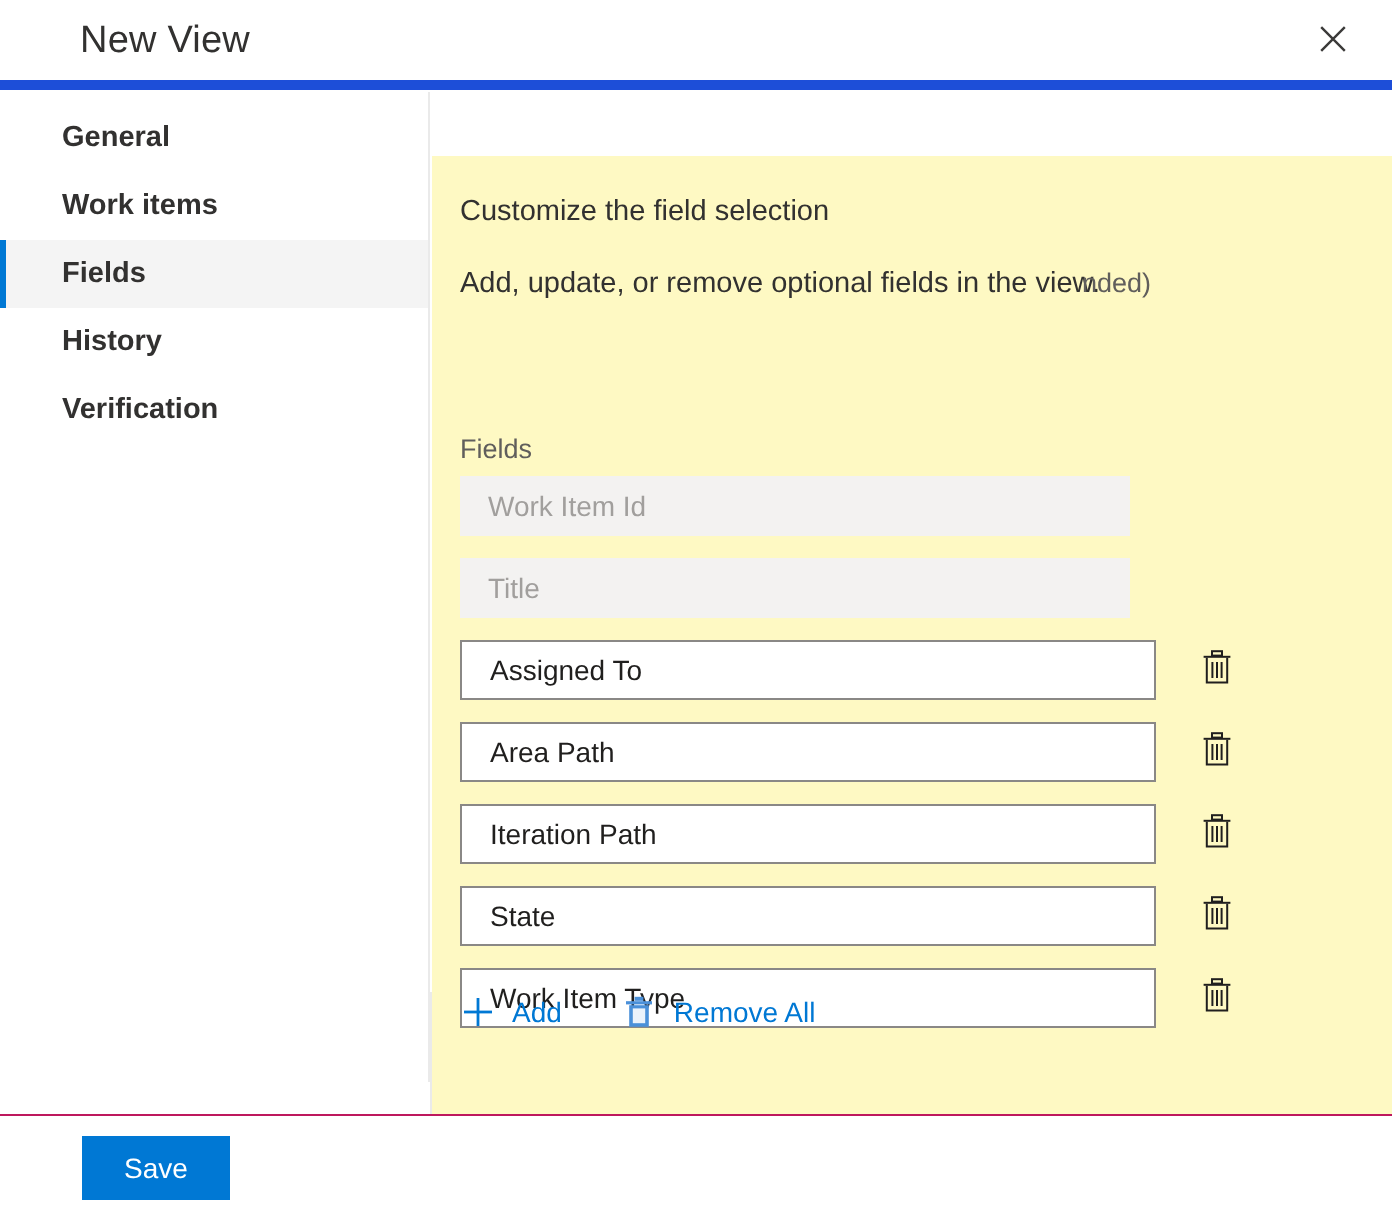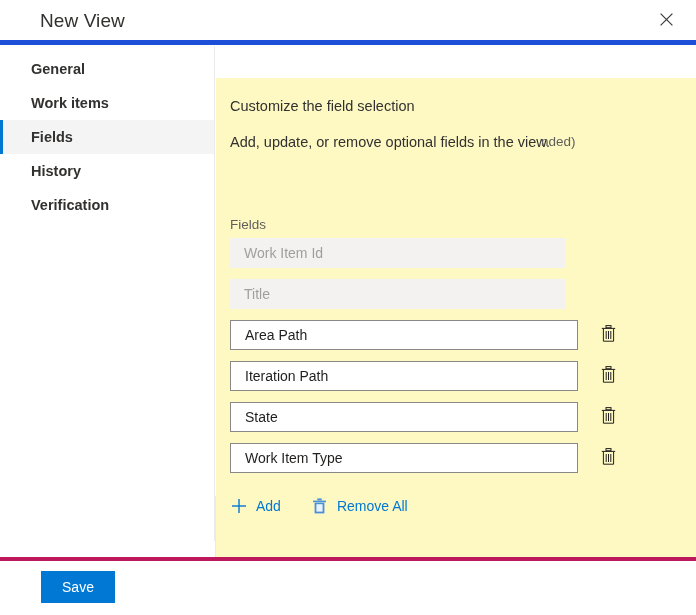--- a/index.html
+++ b/index.html
@@ -224,21 +224,21 @@
   }
   .cmd-button.remove-all { margin-left: 30px; }
 
   
   .footer {
     position: absolute;
     left: 0;
     top: 557px;
     width: 696px;
     height: 58px;
-    border-top: 4px solid #be185d;
+    border-top: 1px solid #be185d;
     box-sizing: border-box;
     background: #ffffff;
   }
   .footer-buttons {
     position: absolute;
     left: 41px;
     top: 10px;
     display: flex;
     gap: 13px;
   }
@@ -310,20 +310,35 @@
     <div class="fields-list">
 
       <div class="field-row">
         <div class="field-box disabled">Work Item Id</div>
       </div>
 
       <div class="field-row">
         <div class="field-box disabled">Title</div>
       </div>
 
+      <div class="field-row">
+        <div class="field-box editable">Assigned To</div>
+        <button class="delete-button">
+          <span>
+            <svg width="15" height="17" viewBox="0 0 15 17" aria-hidden="true">
+              <rect x="5" y="0.6" width="5" height="2.2" fill="none" stroke="#201f1e" stroke-width="1"></rect>
+              <line x1="0.8" y1="3.4" x2="14.2" y2="3.4" stroke="#201f1e" stroke-width="1"></line>
+              <path d="M2.4 3.9 L2.4 16.2 L12.6 16.2 L12.6 3.9" fill="none" stroke="#201f1e" stroke-width="1"></path>
+              <line x1="5.2" y1="6" x2="5.2" y2="14" stroke="#201f1e" stroke-width="1"></line>
+              <line x1="7.5" y1="6" x2="7.5" y2="14" stroke="#201f1e" stroke-width="1"></line>
+              <line x1="9.8" y1="6" x2="9.8" y2="14" stroke="#201f1e" stroke-width="1"></line>
+            </svg>
+          </span>
+        </button>
+      </div>
 
       <div class="field-row">
         <div class="field-box editable">Area Path</div>
         <button class="delete-button">
           <span>
             <svg width="15" height="17" viewBox="0 0 15 17" aria-hidden="true">
               <rect x="5" y="0.6" width="5" height="2.2" fill="none" stroke="#201f1e" stroke-width="1"></rect>
               <line x1="0.8" y1="3.4" x2="14.2" y2="3.4" stroke="#201f1e" stroke-width="1"></line>
               <path d="M2.4 3.9 L2.4 16.2 L12.6 16.2 L12.6 3.9" fill="none" stroke="#201f1e" stroke-width="1"></path>
               <line x1="5.2" y1="6" x2="5.2" y2="14" stroke="#201f1e" stroke-width="1"></line>

